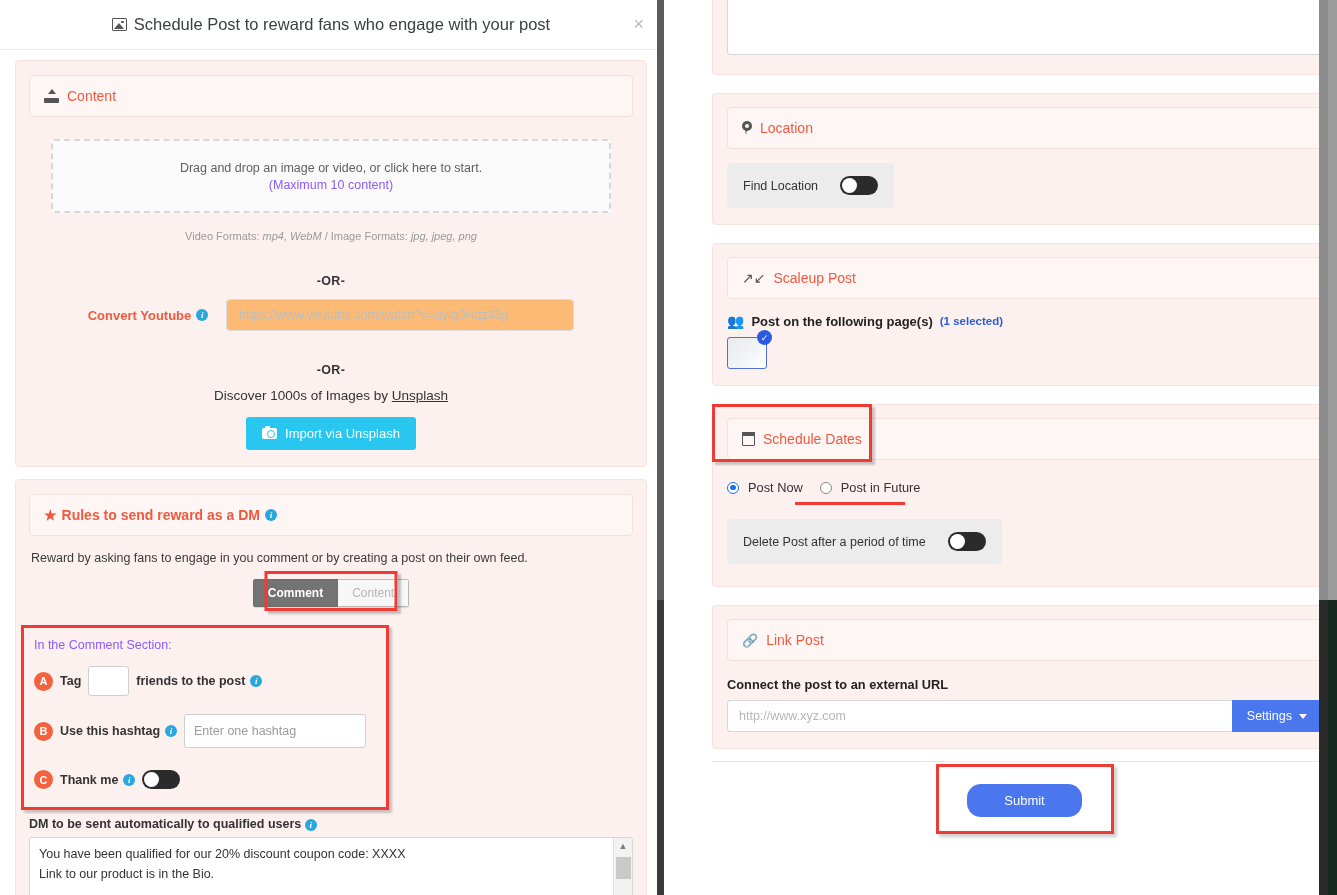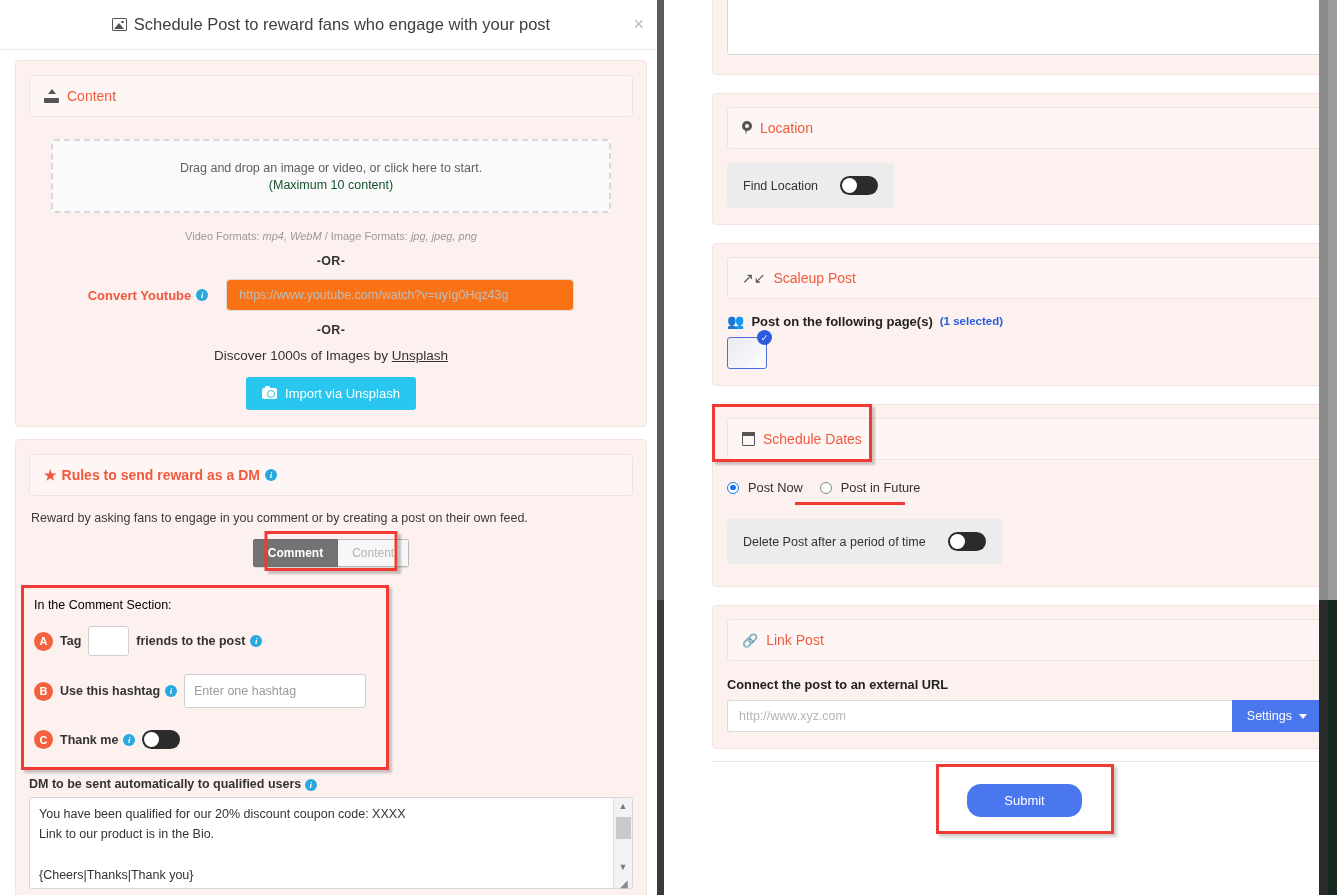--- a/index.html
+++ b/index.html
@@ -80,32 +80,32 @@
   .dropzone {
     margin: 22px 22px 0 22px;
     border: 2px dashed #d8d8d8;
     background: #fafafa;
     border-radius: 3px;
     height: 74px;
     display: flex; flex-direction: column; align-items: center; justify-content: center;
     gap: 3px;
   }
   .dz-line1 { font-size: 12.5px; color: #5f5f5f; }
-  .dz-line2 { font-size: 12.5px; color: #14532d; }
+  .dz-line2 { font-size: 12.5px; color: #8b5cf6; }
 
   .formats { text-align: center; margin-top: 17px; font-size: 11px; color: #9a9a9a; }
   .formats i { font-style: italic; }
 
-  .or { text-align: center; font-size: 12.5px; color: #333; font-weight: 700; margin: 12px 0 11px; letter-spacing:0.3px;}
+  .or { text-align: center; font-size: 12.5px; color: #333; font-weight: 700; margin: 32px 0 11px; letter-spacing:0.3px;}
 
   .yt-row { display: flex; align-items: center; justify-content: center; gap: 18px; }
   .yt-label { color: #f0593e; font-weight: 700; font-size: 13px; display:flex; align-items:center; gap:5px;}
   .yt-input {
     width: 348px; height: 32px; border: 1px solid #dcdcdc; border-radius: 4px;
-    background: #f97316; padding: 0 12px; font-size: 12.5px; color: #333;
+    background: #fdba74; padding: 0 12px; font-size: 12.5px; color: #333;
     font-family: "Liberation Sans", sans-serif;
   }
   .yt-input::placeholder { color: #bdbdbd; }
 
   .discover { text-align: center; font-size: 13.5px; color: #333; margin-top: 4px; }
   .discover a { color: #333; text-decoration: underline; }
 
   .unsplash-wrap { text-align: center; margin-top: 14px; }
   .btn-unsplash {
     background: #29c6ef; border: none; color: #fff; font-size: 13px;
@@ -142,21 +142,21 @@
     border: 1px solid #b9b9b9; font-family:"Liberation Sans", sans-serif;
   }
   .seg-btn.active { background:#737373; color:#fff; border-color:#6d6d6d; }
   .seg-btn.inactive { background:#f7f7f7; color:#b5b5b5; border-left:none; font-weight:400;}
 
   .comment-box {
     position: relative; margin-top: 18px; margin-left: -8px;
     border: 3px solid #ef3b33; box-shadow: 3px 3px 2px rgba(0,0,0,.2);
     width: 368px; padding: 10px 10px 18px 10px;
   }
-  .cs-title { font-size: 12.5px; color:#000000; margin-bottom: 10px;}
+  .cs-title { font-size: 12.5px; color:#8b5cf6; margin-bottom: 10px;}
   .abc-row { display:flex; align-items:center; gap:7px; margin-top: 14px; }
   .badge {
     width:19px;height:19px;border-radius:50%;background:#f4613f;color:#fff;
     font-size:11px; font-weight:700; display:flex;align-items:center;justify-content:center;
     flex: 0 0 19px;
   }
   .abc-label { font-size:12.5px; font-weight:700; color:#333; display:flex; align-items:center; gap:5px;}
   .tag-input {
     width: 41px; height: 30px; border:1px solid #cfcfcf; border-radius:3px;
     background:#fff; font-size:12px; padding:0 5px;

